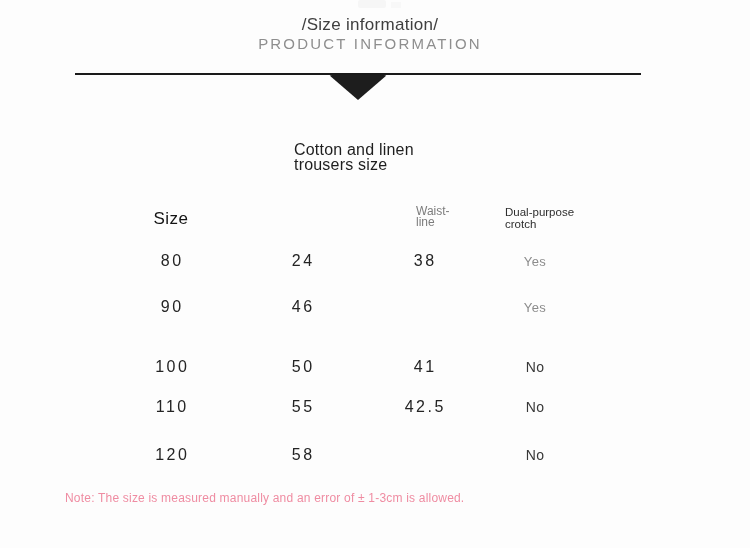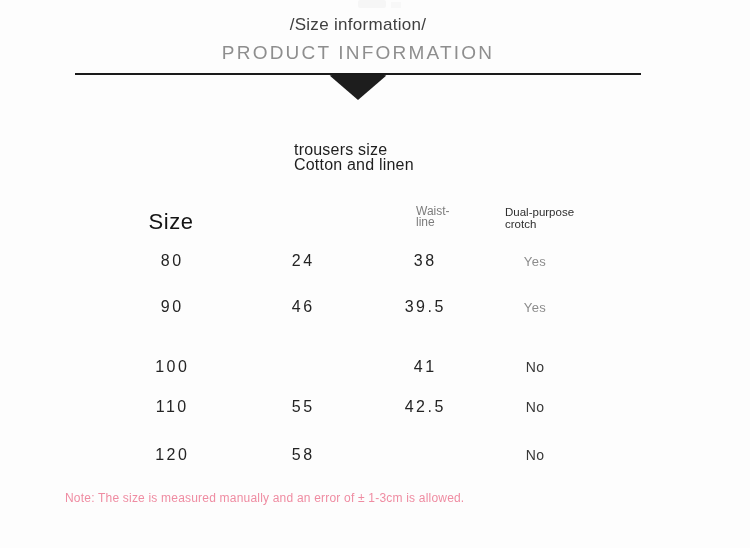--- a/index.html
+++ b/index.html
@@ -5,34 +5,34 @@
   html,body { margin:0; padding:0; background:#ffffff; }
   .page {
     position:relative; width:750px; height:548px;
     background:#fdfdfd; overflow:hidden;
     font-family:"Liberation Sans", sans-serif;
     -webkit-font-smoothing:antialiased;
   }
   .artifact1 { position:absolute; left:358px; top:0; width:28px; height:8px; background:#f6f6f6; border-radius:2px; }
   .artifact2 { position:absolute; left:391px; top:2px; width:10px; height:6px; background:#f8f8f8; }
 
-  .header-block { position:absolute; left:0; top:15px; width:716px; text-align:center; }
+  .header-block { position:absolute; left:0; top:15px; width:716px; text-align:center;padding-left:12px; }
   .subtitle { font-size:17px; color:#3f3f3f; letter-spacing:0.3px; }
-  .main-title { margin-top:7px; font-size:19px; letter-spacing:2.2px; color:#8e8e8e; }
+  .main-title { font-size:15px; letter-spacing:2.2px; color:#8e8e8e; }
 
   .rule { position:absolute; left:75px; top:73px; width:566px; height:2px; background:#1a1a1a; }
   .tri { position:absolute; left:329px; top:75px; width:0; height:0;
          border-left:29px solid transparent; border-right:29px solid transparent;
          border-top:25px solid #1d1d1d; border-radius:3px; }
 
   .table-title { position:absolute; left:294px; top:142px; font-size:16px; line-height:15px;
                  color:#1e1e1e; letter-spacing:0.2px; }
 
   .th { position:absolute; }
-  .th-size  { left:121px; top:209px; width:100px; text-align:center; font-size:22px; color:#141414; letter-spacing:0.5px; }
+  .th-size  { left:121px; top:209px; width:100px; text-align:center; font-size:17px; color:#141414; letter-spacing:0.5px; }
   .th-pants { left:251px; top:212px; width:120px; text-align:center; font-size:13px; color:#6e6e6e; }
   .th-waist { left:416px; top:206px; width:48px;  font-size:12px; line-height:11px; color:#7c7c7c; }
   .th-dual  { left:505px; top:206px; width:82px;  font-size:11.5px; line-height:12px; color:#2e2e2e; }
 
   .row { position:absolute; left:0; width:750px; height:20px; }
   .row-0 { top:252px; } .row-1 { top:298px; } .row-2 { top:346px;margin-top:12px; }
   .row-3 { top:398px; } .row-4 { top:446px; }
 
   .cell { position:absolute; text-align:center; font-size:16px; letter-spacing:2.5px;
           color:#242424; text-indent:2.5px; }
@@ -55,44 +55,44 @@
 
   <div class="header-block">
     <div class="subtitle">/Size information/</div>
     <div class="main-title">PRODUCT INFORMATION</div>
   </div>
 
   <div class="rule"></div>
   <div class="tri"></div>
 
   <div class="table-title">
+    <div>Cotton and linen</div>
     <div>trousers size</div>
-    <div>Cotton and linen</div>
   </div>
 
   <div class="th th-size">Size</div>
   <div class="th th-waist">Waist-line</div>
   <div class="th th-dual">Dual-purpose crotch</div>
 
   <div class="row row-0">
     <span class="cell c1">80</span>
     <span class="cell c2">24</span>
     <span class="cell c3">38</span>
     <span class="cell c4 ans-yes">Yes</span>
   </div>
 
   <div class="row row-1">
     <span class="cell c1">90</span>
     <span class="cell c2">46</span>
-    <span class="cell c3">39.5</span>
     <span class="cell c4 ans-yes">Yes</span>
   </div>
 
   <div class="row row-2">
     <span class="cell c1">100</span>
+    <span class="cell c2">50</span>
     <span class="cell c3">41</span>
     <span class="cell c4 ans-no">No</span>
   </div>
 
   <div class="row row-3">
     <span class="cell c1">110</span>
     <span class="cell c2">55</span>
     <span class="cell c3">42.5</span>
     <span class="cell c4 ans-no">No</span>
   </div>

